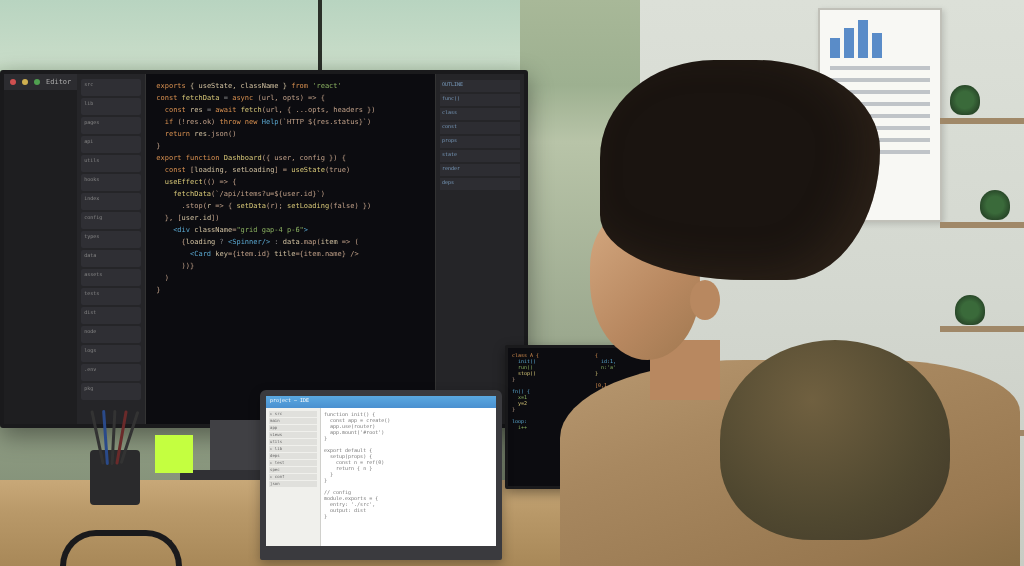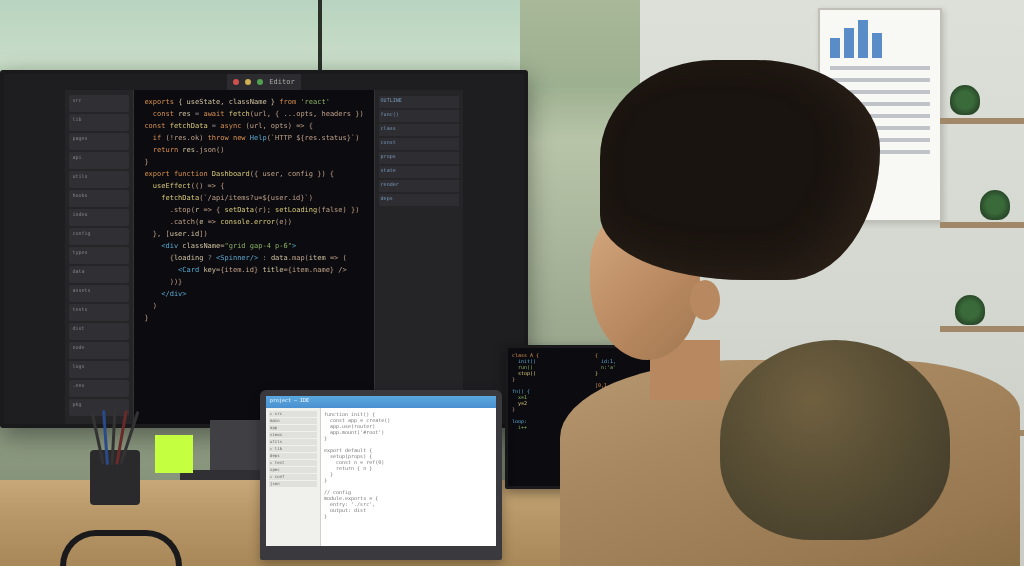--- a/index.html
+++ b/index.html
@@ -64,26 +64,25 @@
     top: 70px; left: 0;
     width: 520px; height: 350px;
     background: #0a0a0c;
     border: 4px solid #1a1a1c;
     border-radius: 3px;
     box-shadow: 0 8px 24px rgba(0,0,0,0.4);
     overflow: hidden;
   }
   .ide {
     width:100%; height:100%;
-    display:flex; flex-direction:column;
+    display:flex; flex-direction:row;
     background:#1e1e20;
     color:#888;
     font-family: "Consolas", monospace;
     font-size: 7px;
-    align-items: center;
   }
   .ide-titlebar { height:16px; background:#2c2c30; display:flex; align-items:center; padding:0 6px; gap:6px; color:#aaa;}
   .ide-menubar { height:14px; background:#2a2a2e; display:flex; gap:10px; padding:0 8px; align-items:center; color:#999;}
   .ide-body { flex:1; display:flex; }
   .ide-sidebar { width:64px; background:#252528; border-right:1px solid #333; display:flex; flex-direction:column; padding:4px 2px;}
   .ide-sidebar .sb-item { height:13px; margin:1px 2px; background:#2f2f34; border-radius:2px; font-size:5px; color:#888; padding:2px 3px; overflow:hidden;}
   .ide-editor { flex:1; background:#0c0c10; padding:6px 10px; overflow:hidden; position:relative;}
   .ide-right { width:80px; background:#252528; border-left:1px solid #333; padding:4px;}
   .ide-right .rp-item { height:10px; margin:2px 0; background:#2d2d32; font-size:5px; color:#789abc; padding:1px 2px;}
   .code-line { white-space: pre; line-height: 12px; }
@@ -272,39 +271,38 @@
             <div class="sb-item">assets</div>
             <div class="sb-item">tests</div>
             <div class="sb-item">dist</div>
             <div class="sb-item">node</div>
             <div class="sb-item">logs</div>
             <div class="sb-item">.env</div>
             <div class="sb-item">pkg</div>
           </div>
         <div class="ide-editor" id="ide-editor">
             <div class="code-line"><span class="tk-keyword">exports</span>&nbsp;<span class="tk-var">{ useState, className }</span>&nbsp;<span class="tk-keyword">from</span>&nbsp;<span class="tk-string">'react'</span></div>
+            <div class="code-line"><span class="tk-keyword">const</span>&nbsp;<span class="tk-func">fetchData</span>&nbsp;=&nbsp;<span class="tk-keyword">async</span>&nbsp;<span class="tk-op">(url, opts) =&gt; {</span></div>
             <div class="code-line">&nbsp;&nbsp;<span class="tk-keyword">const</span>&nbsp;<span class="tk-var">res</span>&nbsp;=&nbsp;<span class="tk-keyword">await</span>&nbsp;<span class="tk-func">fetch</span><span class="tk-op">(url, { ...opts, headers })</span></div>
-            <div class="code-line"><span class="tk-keyword">const</span>&nbsp;<span class="tk-func">fetchData</span>&nbsp;=&nbsp;<span class="tk-keyword">async</span>&nbsp;<span class="tk-op">(url, opts) =&gt; {</span></div>
             <div class="code-line">&nbsp;&nbsp;<span class="tk-keyword">if</span>&nbsp;<span class="tk-op">(!res.ok)</span>&nbsp;<span class="tk-keyword">throw new</span>&nbsp;<span class="tk-type">Help</span><span class="tk-op">(`HTTP ${res.status}`)</span></div>
             <div class="code-line">&nbsp;&nbsp;<span class="tk-keyword">return</span>&nbsp;<span class="tk-var">res</span><span class="tk-op">.json()</span></div>
             <div class="code-line"><span class="tk-op">}</span></div>
             <div class="code-line"></div>
             <div class="code-line"><span class="tk-keyword">export function</span>&nbsp;<span class="tk-func">Dashboard</span><span class="tk-op">({ user, config }) {</span></div>
+            <div class="code-line">&nbsp;&nbsp;<span class="tk-keyword">const</span>&nbsp;<span class="tk-op">[</span><span class="tk-var">loading</span><span class="tk-op">, </span><span class="tk-var">setLoading</span><span class="tk-op">] = </span><span class="tk-func">useState</span><span class="tk-op">(true)</span></div>
             <div class="code-line"></div>
             <div class="code-line">&nbsp;&nbsp;<span class="tk-func">useEffect</span><span class="tk-op">(() =&gt; {</span></div>
             <div class="code-line">&nbsp;&nbsp;&nbsp;&nbsp;<span class="tk-func">fetchData</span><span class="tk-op">(`/api/items?u=${user.id}`)</span></div>
             <div class="code-line">&nbsp;&nbsp;&nbsp;&nbsp;&nbsp;&nbsp;<span class="tk-op">.stop(</span><span class="tk-var">r</span><span class="tk-op"> =&gt; { </span><span class="tk-func">setData</span><span class="tk-op">(r); </span><span class="tk-func">setLoading</span><span class="tk-op">(false) })</span></div>
-            <div class="code-line">&nbsp;&nbsp;&nbsp;&nbsp;&nbsp;&nbsp;<span class="tk-op">.catch(</span><span class="tk-var">e</span><span class="tk-op"> =&gt; </span><span class="tk-func">console.error</span><span class="tk-op">(e))</span></div>
             <div class="code-line">&nbsp;&nbsp;<span class="tk-op">}, [</span><span class="tk-var">user.id</span><span class="tk-op">])</span></div>
             <div class="code-line"></div>
             <div class="code-line">&nbsp;&nbsp;&nbsp;&nbsp;<span class="tk-type">&lt;div</span>&nbsp;<span class="tk-var">className</span><span class="tk-op">=</span><span class="tk-string">"grid gap-4 p-6"</span><span class="tk-type">&gt;</span></div>
             <div class="code-line">&nbsp;&nbsp;&nbsp;&nbsp;&nbsp;&nbsp;<span class="tk-op">{</span><span class="tk-var">loading</span>&nbsp;?&nbsp;<span class="tk-type">&lt;Spinner/&gt;</span>&nbsp;:&nbsp;<span class="tk-var">data</span><span class="tk-op">.map(</span><span class="tk-var">item</span><span class="tk-op"> =&gt; (</span></div>
             <div class="code-line">&nbsp;&nbsp;&nbsp;&nbsp;&nbsp;&nbsp;&nbsp;&nbsp;<span class="tk-type">&lt;Card</span>&nbsp;<span class="tk-var">key</span><span class="tk-op">={item.id} </span><span class="tk-var">title</span><span class="tk-op">={item.name} /&gt;</span></div>
             <div class="code-line">&nbsp;&nbsp;&nbsp;&nbsp;&nbsp;&nbsp;<span class="tk-op">))}</span></div>
-            <div class="code-line">&nbsp;&nbsp;&nbsp;&nbsp;<span class="tk-type">&lt;/div&gt;</span></div>
             <div class="code-line">&nbsp;&nbsp;<span class="tk-op">)</span></div>
             <div class="code-line"><span class="tk-op">}</span></div>
           </div>
         <div class="ide-right" id="ide-right">
             <div class="rp-item">OUTLINE</div>
             <div class="rp-item">func()</div>
             <div class="rp-item">class</div>
             <div class="rp-item">const</div>
             <div class="rp-item">props</div>
             <div class="rp-item">state</div>

